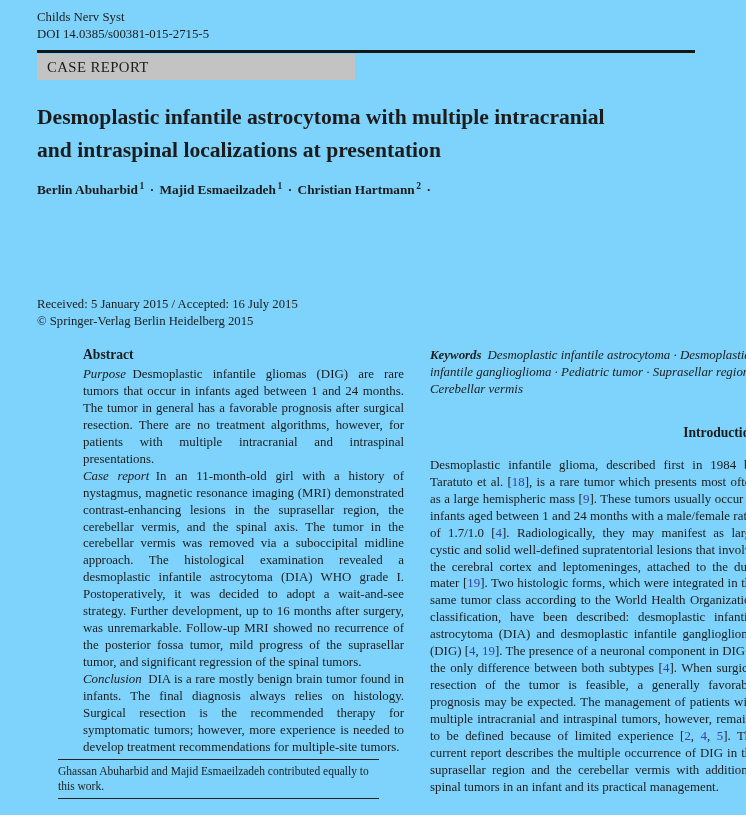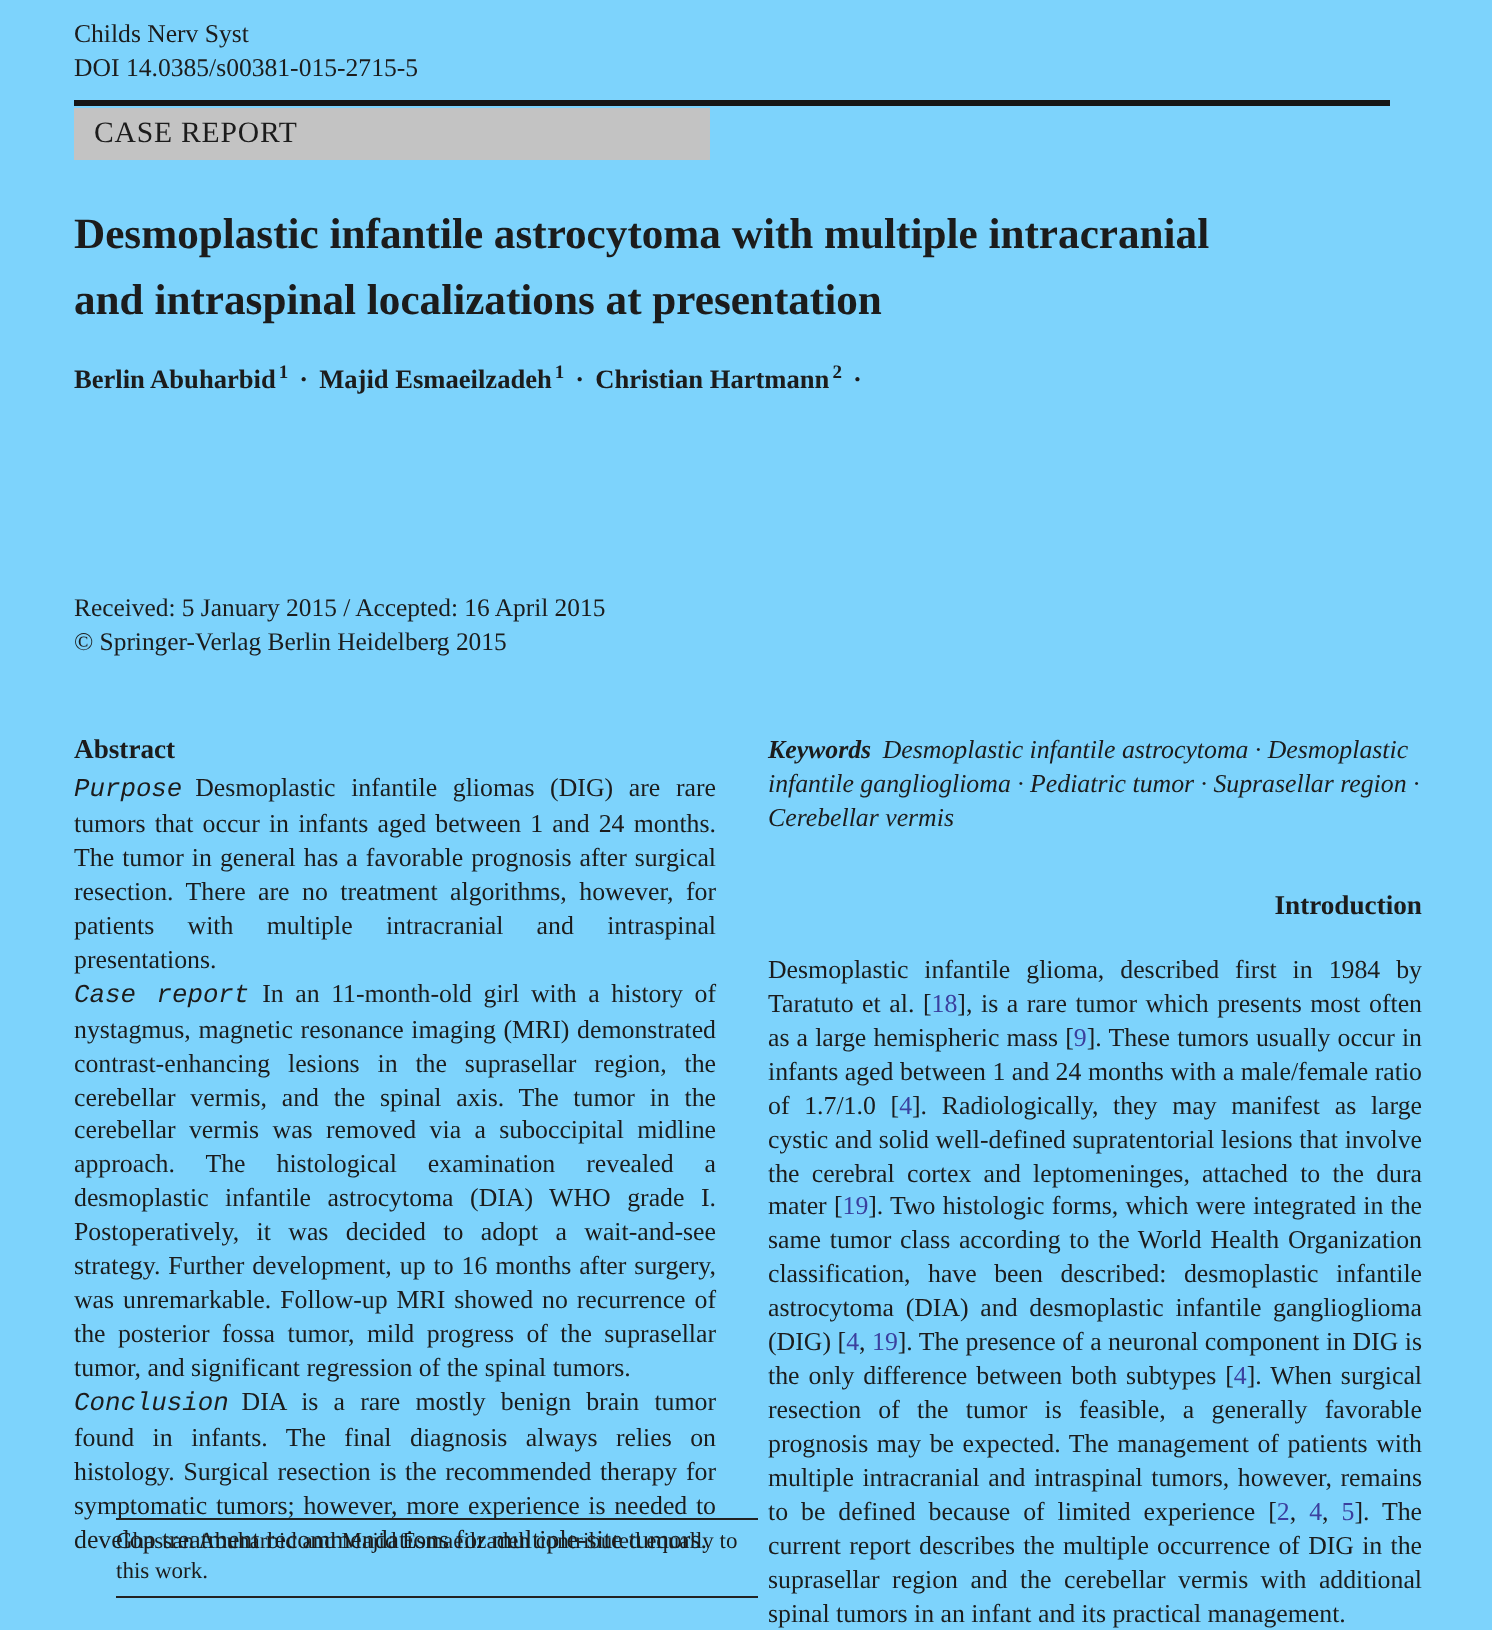--- a/index.html
+++ b/index.html
@@ -64,38 +64,39 @@
 
   .dates {
     position: absolute;
     left: 37px; top: 296px;
     font-size: 12.7px;
     line-height: 16.5px;
   }
 
   .col {
     position: absolute;
-    top: 367px;
+    top: 347px;
     font-size: 12.9px;
     line-height: 16.95px;
+    margin-left: 46px;
   }
   .col-left  { left: 37px;  width: 321px; }
   .col-right { left: 384px; width: 327px; }
 
   .sec-heading {
     font-size: 13.6px;
     font-weight: bold;
     margin: 0 0 2px 0;
   }
   .intro-heading { margin-top: 27px; margin-bottom: 15px; text-align: right; }
 
   .para { margin: 0; text-align: justify; }
   .keywords { text-align: left; font-style: italic; }
 
-  .seg-label { font-style: italic; margin-right: 0.5em; font-family: Liberation Mono, monospace; }
+  .seg-label { font-style: italic; margin-right: 0.5em; }
   .seg-bold  { font-weight: bold;  margin-right: 0.45em; }
   .seg-cite  { color: var(--citation, #3b3f9e); }
 
   .footnote {
     position: absolute;
     left: 37px; top: 759px;
     width: 321px;
     border-top: 1.3px solid #222222;
     border-bottom: 1.3px solid #222222;
     padding: 4px 0 5px 0;
@@ -125,21 +126,21 @@
   </div>
 
   <h1 class="title">Desmoplastic infantile astrocytoma with multiple intracranial
 and intraspinal localizations at presentation</h1>
 
   <div class="authors">
       <div class="author-line"><span class="author-name">Berlin Abuharbid</span><sup class="author-sup">1</sup><span class="author-sep">·</span><span class="author-name">Majid Esmaeilzadeh</span><sup class="author-sup">1</sup><span class="author-sep">·</span><span class="author-name">Christian Hartmann</span><sup class="author-sup">2</sup><span class="author-sep">·</span></div>
     </div>
 
   <div class="dates">
-    <div>Received: 5 January 2015 / Accepted: 16 April 2015</div>
+    <div>Received: 5 January 2015 / Accepted: 16 July 2015</div>
     <div>© Springer-Verlag Berlin Heidelberg 2015</div>
   </div>
 
   <div class="col col-left">
     <h2 class="sec-heading">Abstract</h2>
     <p class="para"><span class="seg-label">Purpose</span><span class="seg-plain">Desmoplastic infantile gliomas (DIG) are rare tumors that occur in infants aged between 1 and 24 months. The tumor in general has a favorable prognosis after surgical resection. There are no treatment algorithms, however, for patients with multiple intracranial and intraspinal presentations.</span></p>
     <p class="para"><span class="seg-label">Case report</span><span class="seg-plain">In an 11-month-old girl with a history of nystagmus, magnetic resonance imaging (MRI) demonstrated contrast-enhancing lesions in the suprasellar region, the cerebellar vermis, and the spinal axis. The tumor in the cerebellar vermis was removed via a suboccipital midline approach. The histological examination revealed a desmoplastic infantile astrocytoma (DIA) WHO grade I. Postoperatively, it was decided to adopt a wait-and-see strategy. Further development, up to 16 months after surgery, was unremarkable. Follow-up MRI showed no recurrence of the posterior fossa tumor, mild progress of the suprasellar tumor, and significant regression of the spinal tumors.</span></p>
     <p class="para"><span class="seg-label">Conclusion</span><span class="seg-plain">DIA is a rare mostly benign brain tumor found in infants. The final diagnosis always relies on histology. Surgical resection is the recommended therapy for symptomatic tumors; however, more experience is needed to develop treatment recommendations for multiple-site tumors.</span></p>
   </div>
 

